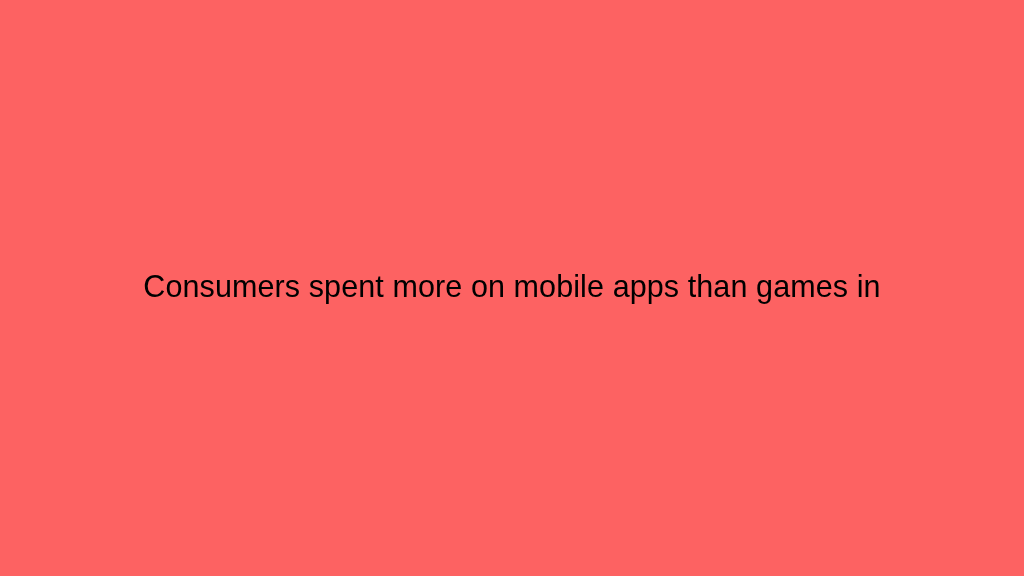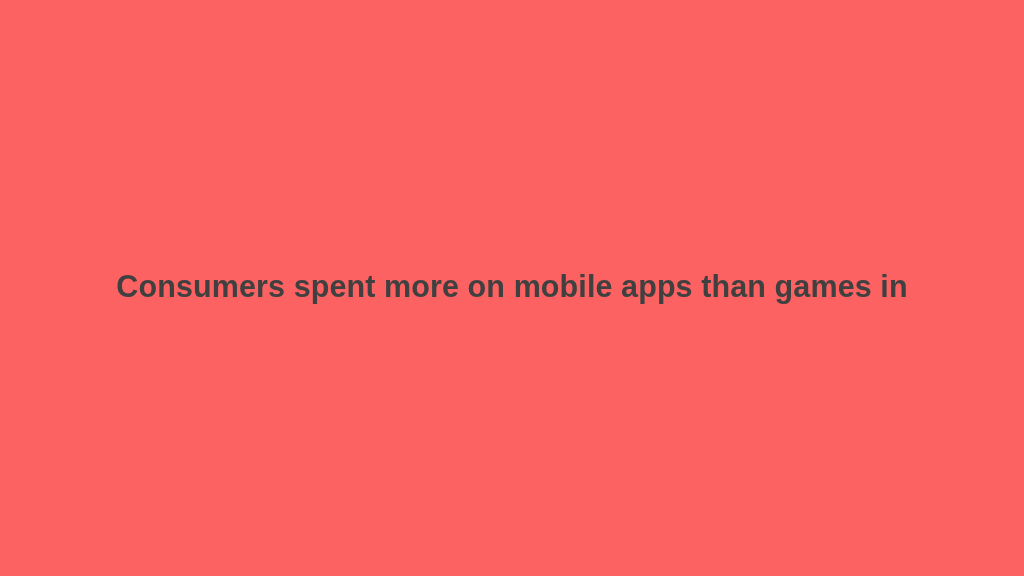--- a/index.html
+++ b/index.html
@@ -48,16 +48,16 @@
     white-space: nowrap;
     -webkit-font-smoothing: antialiased;
   }
 </style>
 </head>
 <body style="background: rgb(253, 98, 98);">
 
 <div id="stage" style="background-color: rgb(253, 98, 98);">
 
   <div class="headline-block">
-    <span class="headline-text" style="color: #404040; font-weight: bold;">Consumers spent more on mobile apps than games in</span>
+    <span class="headline-text" style="color: #000000;">Consumers spent more on mobile apps than games in</span>
   </div>
 
 </div>
 
 </body></html>

